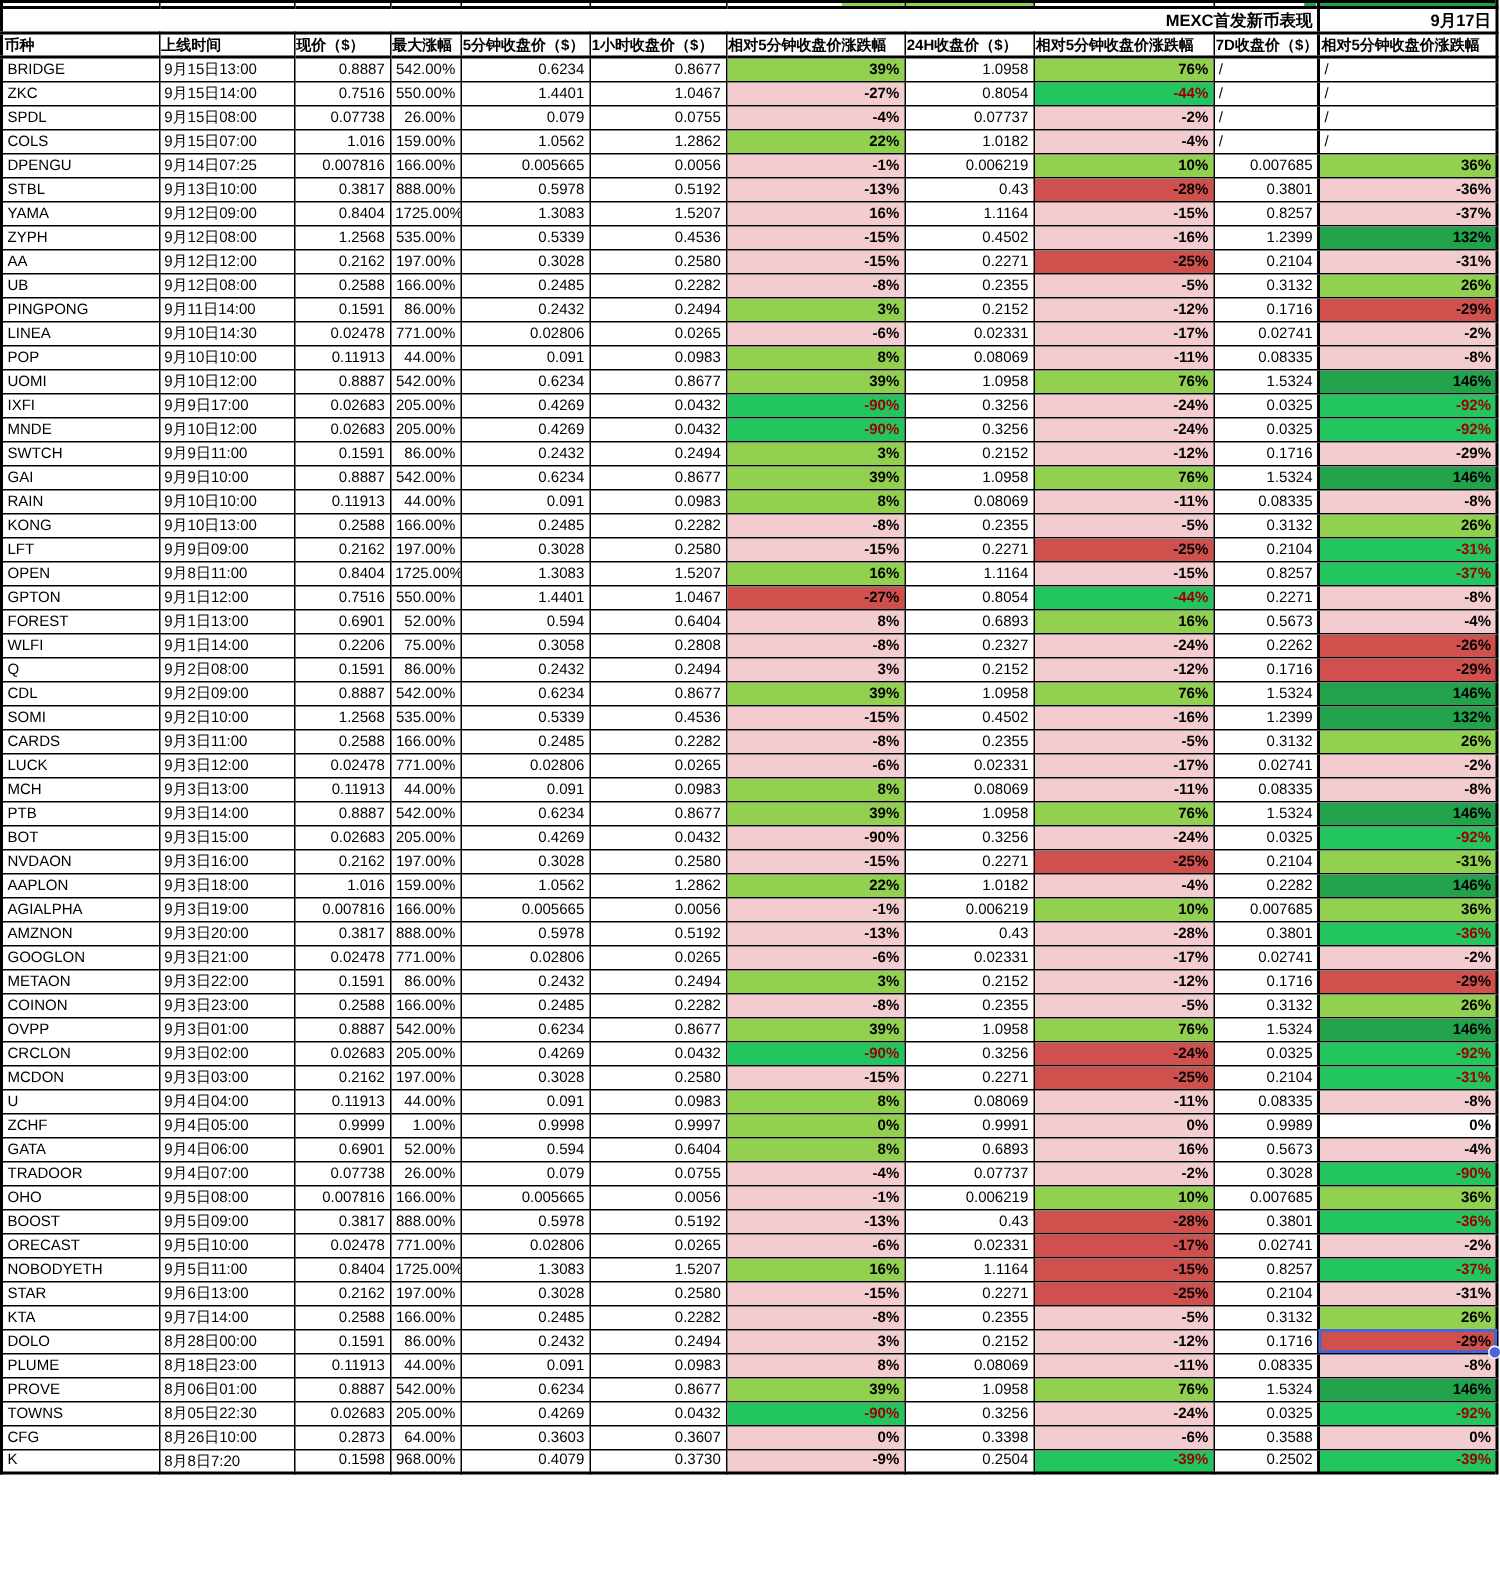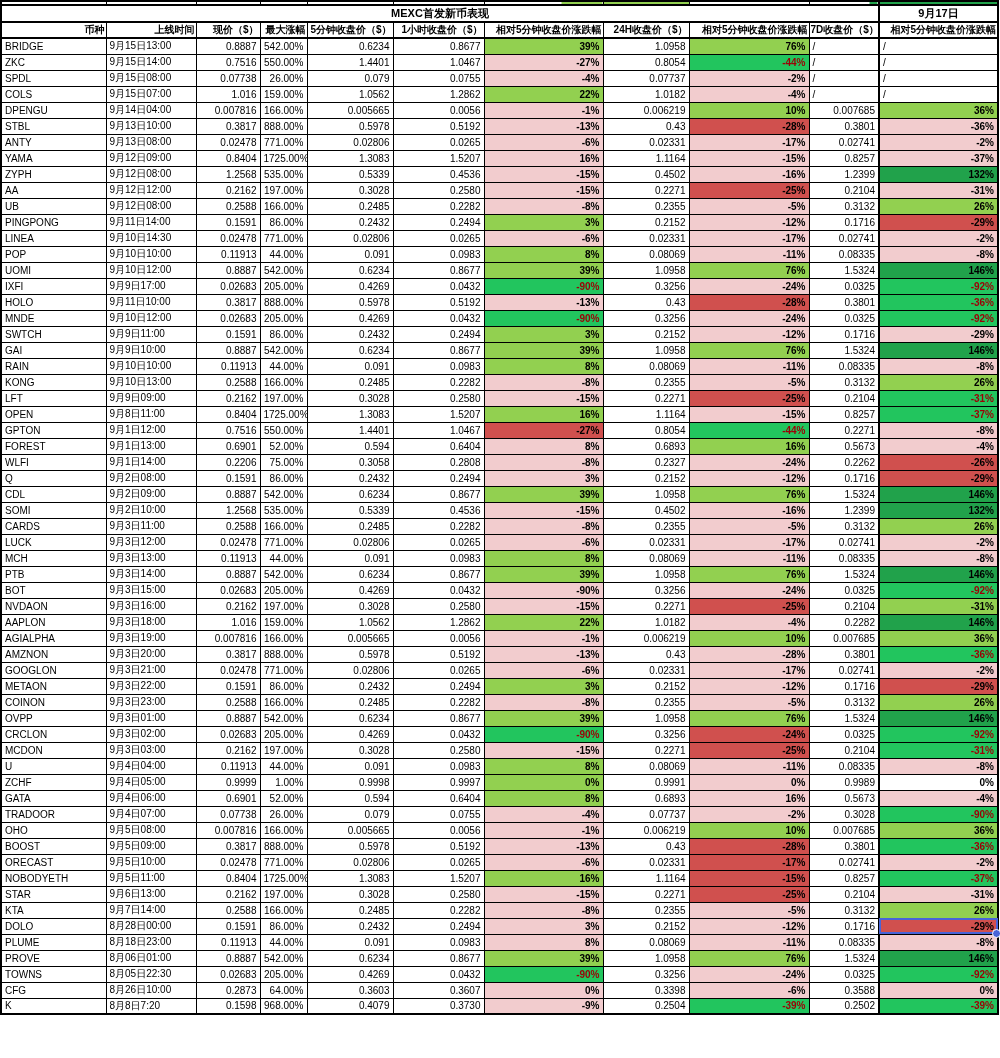--- a/index.html
+++ b/index.html
@@ -6,24 +6,24 @@
     font-family:"Liberation Sans","DejaVu Sans",sans-serif;}
   table{border-collapse:collapse;table-layout:fixed;width:997px;border:2px solid #000;}
   td,th{border:1px solid #000;box-sizing:border-box;white-space:nowrap;overflow:hidden;
     padding:0 3px;height:16px;font-size:10px;color:#000;background:#fff;}
   
   tr.sliver td{height:4px;padding:0;border-bottom:2px solid #000;}
   tr.sliver td.sl-a{background:linear-gradient(to right,#fff 77px,#92D050 77px);}
   tr.sliver td.sl-b{background:#92D050;}
   tr.sliver td.sl-c{background:linear-gradient(to right,#fff 60px,#21A24B 60px);}
   tr.sliver td.sl-d{background:#21A24B;}
-  tr.title-row th{height:15px;font-size:11px;font-weight:bold;text-align:center;
+  tr.title-row th{height:15px;font-size:11px;font-weight:bold;text-align:right;
     border-bottom:2px solid #000;}
   th.date-box{border-left:2px solid #000;border-right:2px solid #000;border-top:2px solid #000;}
-  tr.head-row th{height:15px;font-weight:bold;text-align:right;font-size:10px;
+  tr.head-row th{height:15px;font-weight:bold;text-align:left;font-size:10px;
     border-bottom:2px solid #000;padding:0 1px;}
   td.coin,td.time{text-align:left;}
   td.num{text-align:right;}
   td.pct{text-align:right;font-weight:bold;}
   td.slash{text-align:left;font-weight:normal;}
   .lastcol{border-left:2px solid #000;border-right:2px solid #000;}
   .c-lg{background:#92D050;}
   .c-dg{background:#21A24B;}
   .c-pk{background:#F2CCCE;}
   .c-mr{background:#D0504E;}
@@ -129,21 +129,21 @@
     <td class="num">1.0562</td>
     <td class="num">1.2862</td>
     <td class="pct c-lg">22%</td>
     <td class="num">1.0182</td>
     <td class="pct c-pk">-4%</td>
     <td class="num slash">/</td>
     <td class="pct lastcol slash">/</td>
   </tr>
       <tr>
     <td class="coin">DPENGU</td>
-    <td class="time">9月14日04:00</td>
+    <td class="time">9月14日07:25</td>
     <td class="num">0.007816</td>
     <td class="num">166.00%</td>
     <td class="num">0.005665</td>
     <td class="num">0.0056</td>
     <td class="pct c-pk">-1%</td>
     <td class="num">0.006219</td>
     <td class="pct c-lg">10%</td>
     <td class="num">0.007685</td>
     <td class="pct lastcol c-lg">36%</td>
   </tr>
@@ -154,33 +154,20 @@
     <td class="num">888.00%</td>
     <td class="num">0.5978</td>
     <td class="num">0.5192</td>
     <td class="pct c-pk">-13%</td>
     <td class="num">0.43</td>
     <td class="pct c-mr">-28%</td>
     <td class="num">0.3801</td>
     <td class="pct lastcol c-pk">-36%</td>
   </tr>
       <tr>
-    <td class="coin">ANTY</td>
-    <td class="time">9月13日08:00</td>
-    <td class="num">0.02478</td>
-    <td class="num">771.00%</td>
-    <td class="num">0.02806</td>
-    <td class="num">0.0265</td>
-    <td class="pct c-pk">-6%</td>
-    <td class="num">0.02331</td>
-    <td class="pct c-pk">-17%</td>
-    <td class="num">0.02741</td>
-    <td class="pct lastcol c-pk">-2%</td>
-  </tr>
-      <tr>
     <td class="coin">YAMA</td>
     <td class="time">9月12日09:00</td>
     <td class="num">0.8404</td>
     <td class="num">1725.00%</td>
     <td class="num">1.3083</td>
     <td class="num">1.5207</td>
     <td class="pct c-pk">16%</td>
     <td class="num">1.1164</td>
     <td class="pct c-pk">-15%</td>
     <td class="num">0.8257</td>
@@ -284,33 +271,20 @@
     <td class="num">205.00%</td>
     <td class="num">0.4269</td>
     <td class="num">0.0432</td>
     <td class="pct c-br">-90%</td>
     <td class="num">0.3256</td>
     <td class="pct c-pk">-24%</td>
     <td class="num">0.0325</td>
     <td class="pct lastcol c-br">-92%</td>
   </tr>
       <tr>
-    <td class="coin">HOLO</td>
-    <td class="time">9月11日10:00</td>
-    <td class="num">0.3817</td>
-    <td class="num">888.00%</td>
-    <td class="num">0.5978</td>
-    <td class="num">0.5192</td>
-    <td class="pct c-pk">-13%</td>
-    <td class="num">0.43</td>
-    <td class="pct c-mr">-28%</td>
-    <td class="num">0.3801</td>
-    <td class="pct lastcol c-br">-36%</td>
-  </tr>
-      <tr>
     <td class="coin">MNDE</td>
     <td class="time">9月10日12:00</td>
     <td class="num">0.02683</td>
     <td class="num">205.00%</td>
     <td class="num">0.4269</td>
     <td class="num">0.0432</td>
     <td class="pct c-br">-90%</td>
     <td class="num">0.3256</td>
     <td class="pct c-pk">-24%</td>
     <td class="num">0.0325</td>

